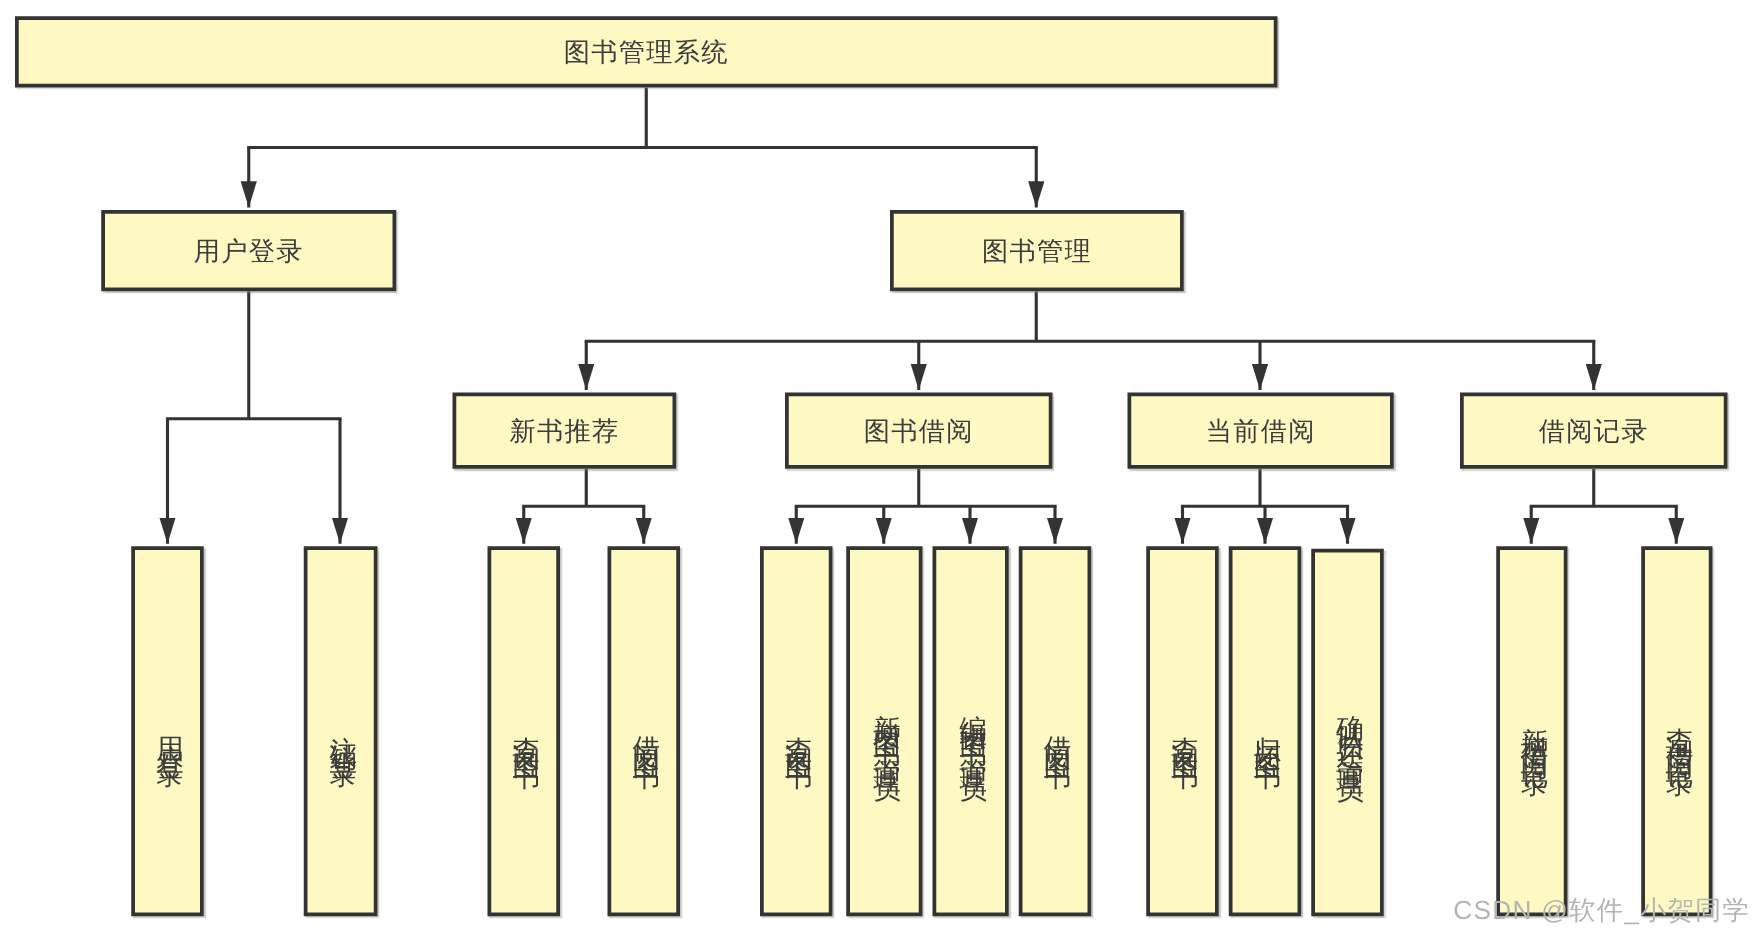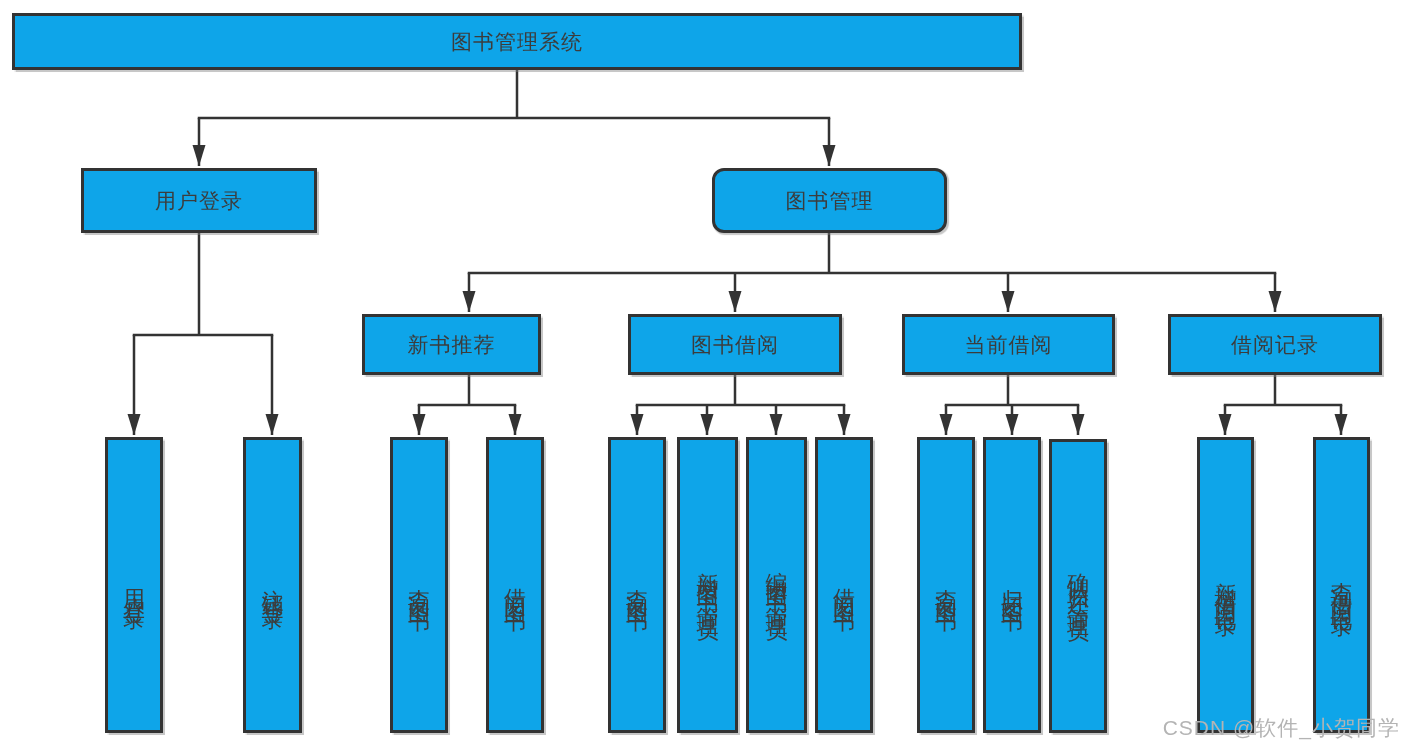--- a/index.html
+++ b/index.html
@@ -18,26 +18,27 @@
   svg.connectors {
     position: absolute;
     left: 0; top: 0;
     width: 1405px;
     height: 747px;
   }
   .box {
     position: absolute;
     box-sizing: border-box;
     border: 3px solid #333333;
-    background: #0ea5e9;
+    background: #fef9c3;
     display: flex;
     align-items: center;
     justify-content: center;
     color: #3c3c3c;
     box-shadow: 1.5px 1.5px 1px rgba(130,130,130,0.45);
+    font-family: Liberation Mono, monospace;
   }
   .hlabel {
     font-size: 21px;
     letter-spacing: 1px;
     white-space: nowrap;
   }
   .vtext {
     writing-mode: vertical-rl;
     text-orientation: mixed;
     font-size: 22px;
@@ -104,21 +105,21 @@
     <line x1="1341" y1="405" x2="1341" y2="435" stroke="#333333" stroke-width="2.5" marker-end="url(#arrowDown)"></line>
   </svg>
 
   <div class="box" style="left:12px; top:13px; width:1010px; height:57px;">
     <span class="hlabel">图书管理系统</span>
   </div>
 
   <div class="box" style="left:81px; top:168px; width:236px; height:65px;">
     <span class="hlabel">用户登录</span>
   </div>
-  <div class="box" style="left:712px; top:168px; width:235px; height:65px;border-radius:12px;">
+  <div class="box" style="left:712px; top:168px; width:235px; height:65px;">
     <span class="hlabel">图书管理</span>
   </div>
 
   <div class="box" style="left:362px; top:314px; width:179px; height:61px;">
     <span class="hlabel">新书推荐</span>
   </div>
   <div class="box" style="left:628px; top:314px; width:214px; height:61px;">
     <span class="hlabel">图书借阅</span>
   </div>
   <div class="box" style="left:1168px; top:314px; width:214px; height:61px;">

